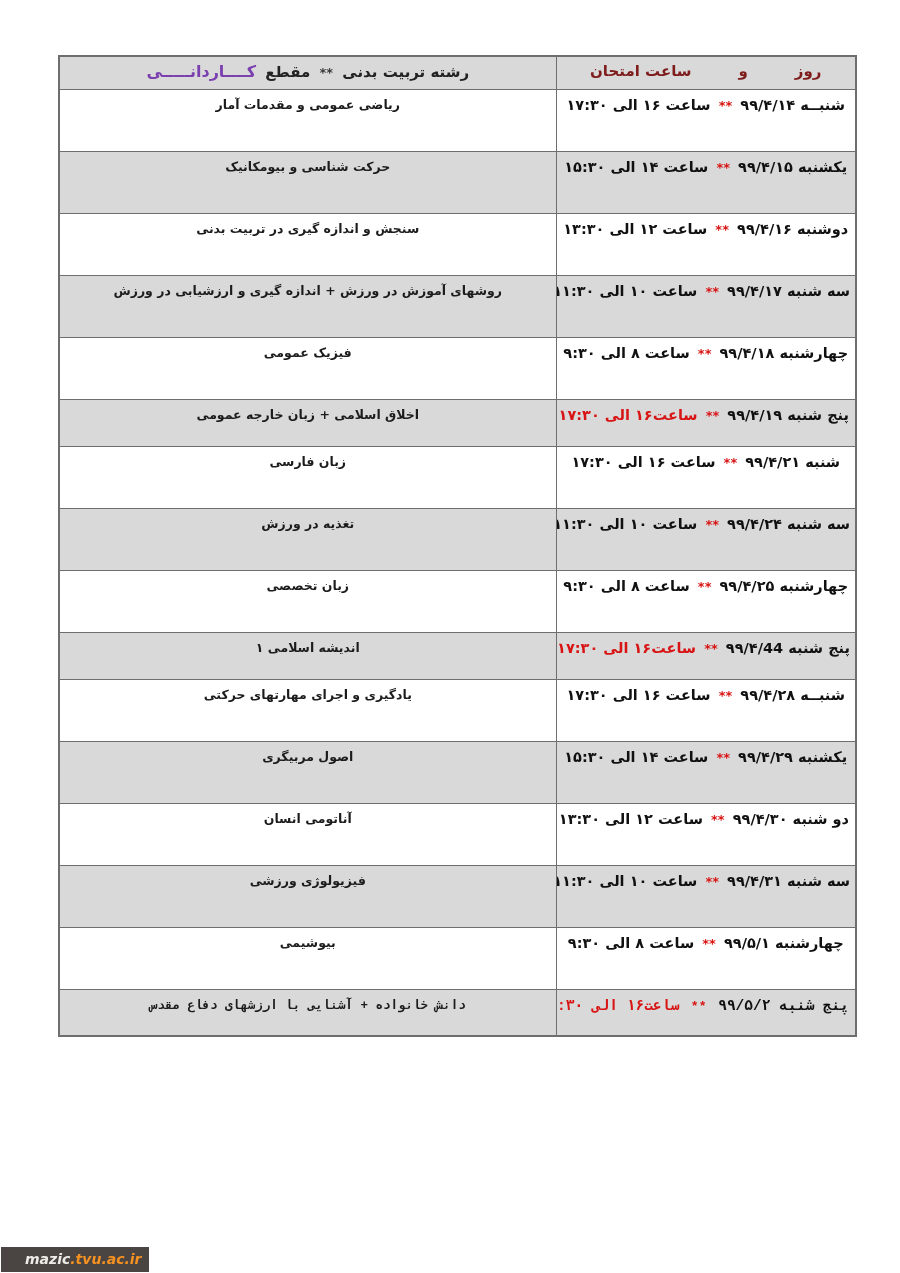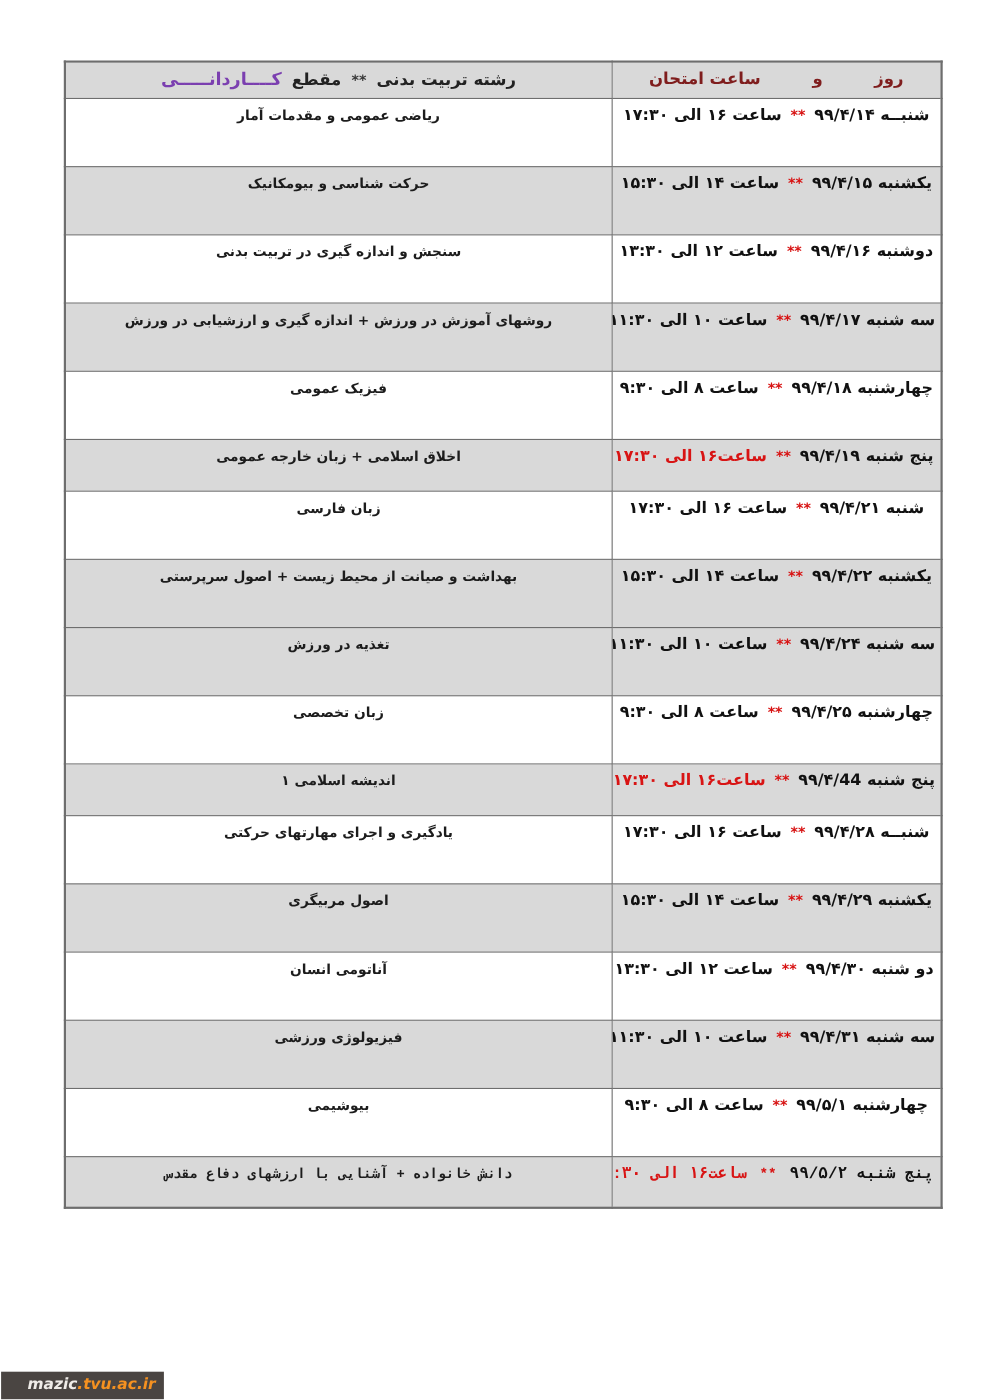--- a/index.html
+++ b/index.html
@@ -158,29 +158,20 @@
   <tr class="data-row">
     <td class="course-cell">زبان فارسی</td>
     <td class="daytime-cell">
       <span class="day">شنبه</span>
       <span class="date">۹۹/۴/۲۱</span>
       <span class="sep">**</span>
       <span class="time">ساعت ۱۶ الی ۱۷:۳۰</span>
     </td>
   </tr>
 
-  <tr class="data-row shaded">
-    <td class="course-cell">بهداشت و صیانت از محیط زیست + اصول سرپرستی</td>
-    <td class="daytime-cell">
-      <span class="day">یکشنبه</span>
-      <span class="date">۹۹/۴/۲۲</span>
-      <span class="sep">**</span>
-      <span class="time">ساعت ۱۴ الی ۱۵:۳۰</span>
-    </td>
-  </tr>
 
 
   <tr class="data-row shaded">
     <td class="course-cell">تغذیه در ورزش</td>
     <td class="daytime-cell">
       <span class="day">سه شنبه</span>
       <span class="date">۹۹/۴/۲۴</span>
       <span class="sep">**</span>
       <span class="time">ساعت ۱۰ الی ۱۱:۳۰</span>
     </td>

